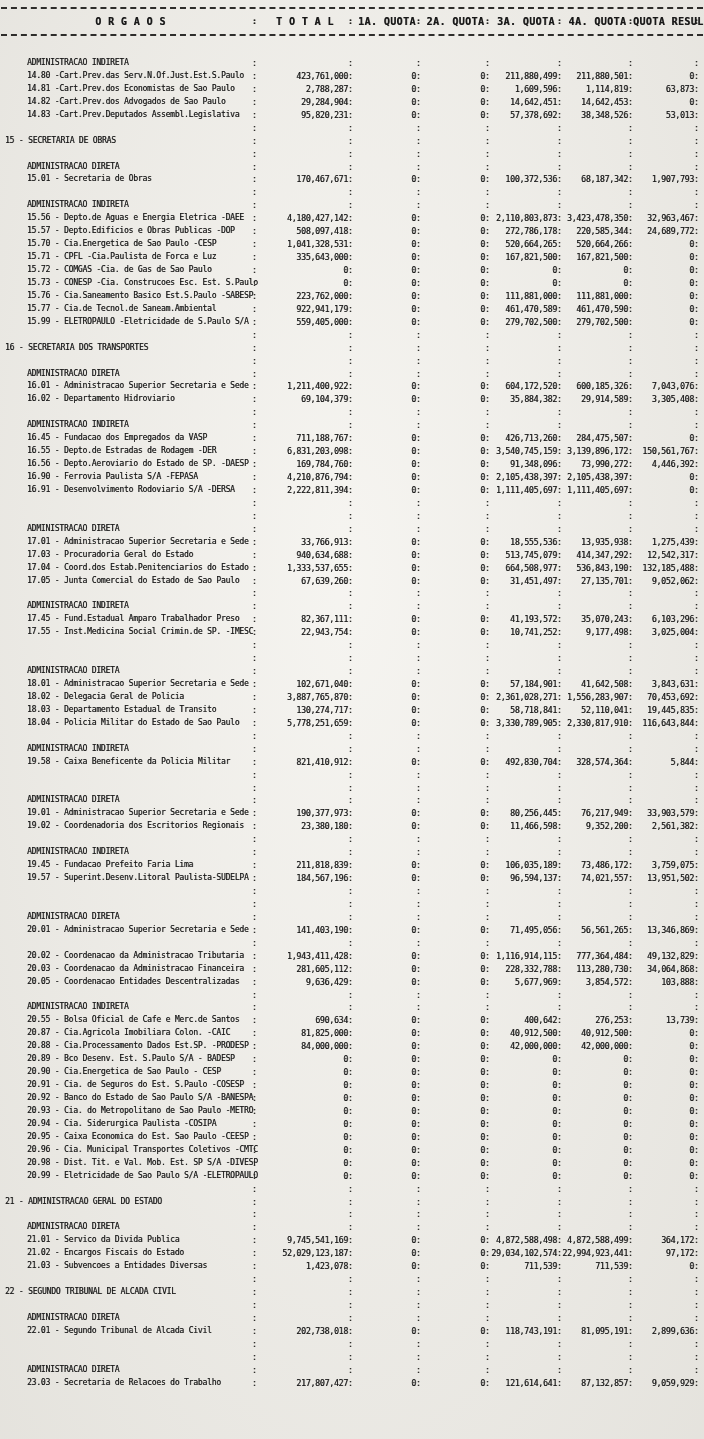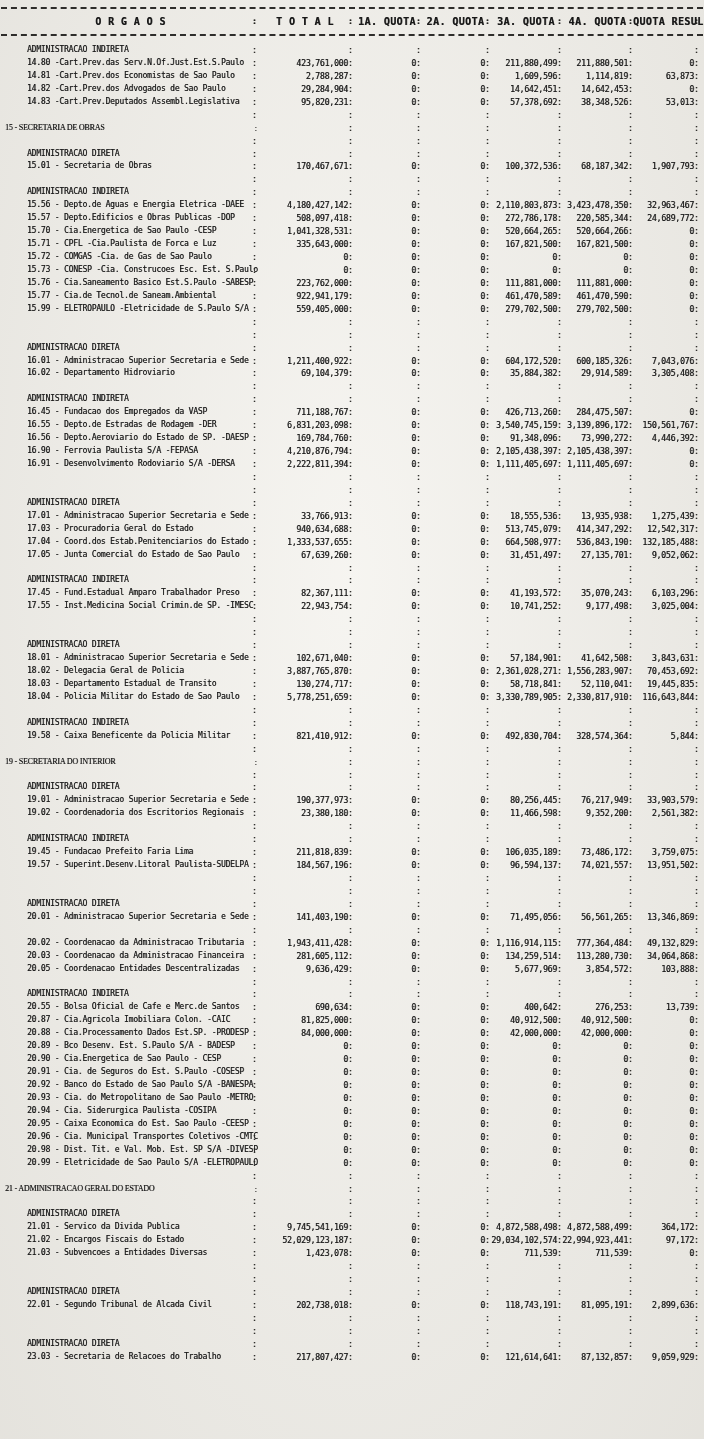--- a/index.html
+++ b/index.html
@@ -23,25 +23,25 @@
     padding-left:4px;
   }
   .header-row{height:22px;align-items:center;font-weight:bold;font-size:10px;margin-top:1px;}
   .header-row .c{text-align:center;letter-spacing:0.4px;}
   .c{position:relative;white-space:nowrap;overflow:visible;}
   .c::after{
     content:":";
     position:absolute;right:0;top:0;
     font-size:8.6px;letter-spacing:0;color:#23221f;
   }
-  .rows{margin-top:8px;}
+  .rows{margin-top:21px;}
   .row{height:12.95px;line-height:12.9px;}
   .row .c{font-size:8px;letter-spacing:-0.2px;}
   .row .num{text-align:right;padding-right:5px;font-size:8.3px;letter-spacing:-0.3px;}
-  .row.section .name{padding-left:1px;font-family:Liberation Serif, serif;}
+  .row.section .name{padding-left:1px;}
   .row.group .name,.row.item .name{padding-left:23px;}
 </style>
 </head>
 <body>
 
 <div class="page">
   <div class="rule top"></div>
   <div class="grid header-row">
     <div class="c">O R G A O S</div>
     <div class="c">T O T A L</div>
@@ -244,20 +244,29 @@
       </div>
       <div class="grid row spacer">
         <div class="c name"></div>
         <div class="c num"></div>
         <div class="c num"></div>
         <div class="c num"></div>
         <div class="c num"></div>
         <div class="c num"></div>
         <div class="c num"></div>
       </div>
+      <div class="grid row section">
+        <div class="c name">16 - SECRETARIA DOS TRANSPORTES</div>
+        <div class="c num"></div>
+        <div class="c num"></div>
+        <div class="c num"></div>
+        <div class="c num"></div>
+        <div class="c num"></div>
+        <div class="c num"></div>
+      </div>
       <div class="grid row spacer">
         <div class="c name"></div>
         <div class="c num"></div>
         <div class="c num"></div>
         <div class="c num"></div>
         <div class="c num"></div>
         <div class="c num"></div>
         <div class="c num"></div>
       </div>
       <div class="grid row group">
@@ -541,29 +550,20 @@
       </div>
       <div class="grid row spacer">
         <div class="c name"></div>
         <div class="c num"></div>
         <div class="c num"></div>
         <div class="c num"></div>
         <div class="c num"></div>
         <div class="c num"></div>
         <div class="c num"></div>
       </div>
-      <div class="grid row section">
-        <div class="c name">19 - SECRETARIA DO INTERIOR</div>
-        <div class="c num"></div>
-        <div class="c num"></div>
-        <div class="c num"></div>
-        <div class="c num"></div>
-        <div class="c num"></div>
-        <div class="c num"></div>
-      </div>
       <div class="grid row spacer">
         <div class="c name"></div>
         <div class="c num"></div>
         <div class="c num"></div>
         <div class="c num"></div>
         <div class="c num"></div>
         <div class="c num"></div>
         <div class="c num"></div>
       </div>
       <div class="grid row group">
@@ -681,21 +681,21 @@
         <div class="c num">0</div>
         <div class="c num">1,116,914,115</div>
         <div class="c num">777,364,484</div>
         <div class="c num">49,132,829</div>
       </div>
       <div class="grid row item">
         <div class="c name">20.03 - Coordenacao da Administracao Financeira</div>
         <div class="c num">281,605,112</div>
         <div class="c num">0</div>
         <div class="c num">0</div>
-        <div class="c num">134,259,514</div>
+        <div class="c num">228,332,788</div>
         <div class="c num">113,280,730</div>
         <div class="c num">34,064,868</div>
       </div>
       <div class="grid row item">
         <div class="c name">20.05 - Coordenacao Entidades Descentralizadas</div>
         <div class="c num">9,636,429</div>
         <div class="c num">0</div>
         <div class="c num">0</div>
         <div class="c num">5,677,969</div>
         <div class="c num">3,854,572</div>
@@ -894,20 +894,29 @@
         <div class="c name">21.03 - Subvencoes a Entidades Diversas</div>
         <div class="c num">1,423,078</div>
         <div class="c num">0</div>
         <div class="c num">0</div>
         <div class="c num">711,539</div>
         <div class="c num">711,539</div>
         <div class="c num">0</div>
       </div>
       <div class="grid row spacer">
         <div class="c name"></div>
+        <div class="c num"></div>
+        <div class="c num"></div>
+        <div class="c num"></div>
+        <div class="c num"></div>
+        <div class="c num"></div>
+        <div class="c num"></div>
+      </div>
+      <div class="grid row section">
+        <div class="c name">22 - SEGUNDO TRIBUNAL DE ALCADA CIVIL</div>
         <div class="c num"></div>
         <div class="c num"></div>
         <div class="c num"></div>
         <div class="c num"></div>
         <div class="c num"></div>
         <div class="c num"></div>
       </div>
       <div class="grid row spacer">
         <div class="c name"></div>
         <div class="c num"></div>

